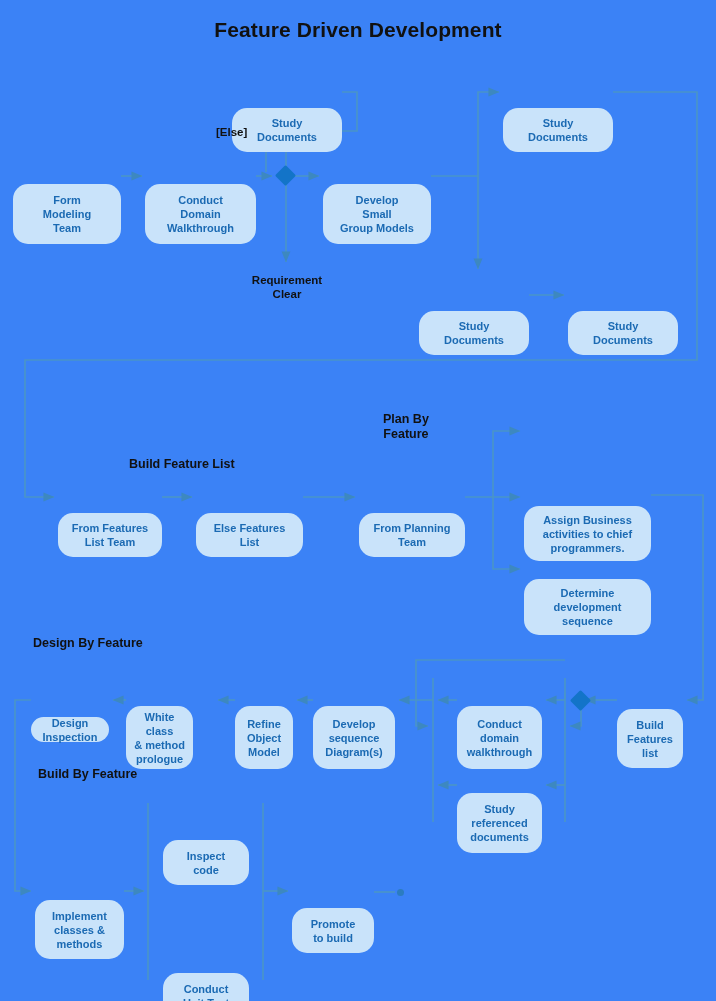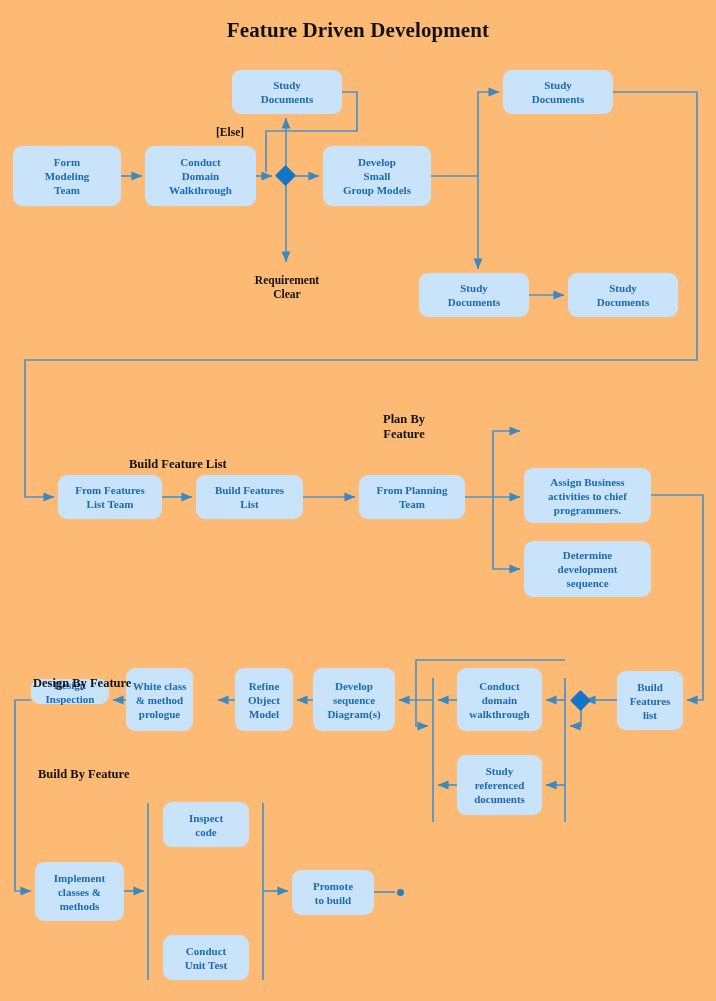--- a/index.html
+++ b/index.html
@@ -4,45 +4,46 @@
 <style>
   html, body {
     margin: 0;
     padding: 0;
     background: #eff5fd;
   }
   #canvas {
     position: relative;
     width: 716px;
     height: 1001px;
-    background: #fdba74;
-    font-family: Liberation Serif, serif;
+    background: #3b82f6;
+    font-family: Liberation Sans, sans-serif;
     overflow: hidden;
   }
   #diagram-svg {
     position: absolute;
     left: 0; top: 0;
     width: 716px;
     height: 1001px;
   }
   .node {
     position: absolute;
     background: #c9e3fa;
-    border-radius: 9px;
+    border-radius: 15px;
     color: #1b6ab3;
     font-size: 11px;
     line-height: 14px;
     font-weight: 600;
     display: flex;
     align-items: center;
     justify-content: center;
     text-align: center;
     box-sizing: border-box;
     padding: 2px 4px;
     white-space: pre-line;
+    margin-top: 38px;
   }
   .swim-label {
     position: absolute;
     color: #111111;
     font-size: 12.5px;
     font-weight: bold;
     line-height: 15px;
     white-space: pre-line;
   }
   .edge-label {
@@ -185,21 +186,21 @@
 
   <div class="node" style="left:419px; top:273px; width:110px; height:44px;">Study
 Documents</div>
 
   <div class="node" style="left:568px; top:273px; width:110px; height:44px;">Study
 Documents</div>
 
   <div class="node" style="left:58px; top:475px; width:104px; height:44px;">From Features
 List Team</div>
 
-  <div class="node" style="left:196px; top:475px; width:107px; height:44px;">Build Features
+  <div class="node" style="left:196px; top:475px; width:107px; height:44px;">Else Features
 List</div>
 
   <div class="node" style="left:359px; top:475px; width:106px; height:44px;">From Planning
 Team</div>
 
 
   <div class="node" style="left:524px; top:468px; width:127px; height:55px;">Assign Business
 activities to chief
 programmers.</div>
 
@@ -248,20 +249,20 @@
 to build</div>
 
   <div class="diamond" style="left:278px; top:168px;"></div>
   <div class="diamond" style="left:573px; top:693px;"></div>
 
   <div class="enddot" style="left:397px; top:889px;"></div>
 
   <div class="swim-label" style="left:129px; top:422px;margin-top:35px;">Build Feature List</div>
   <div class="swim-label" style="left:383px; top:412px; text-align:center;">Plan By
 Feature</div>
-  <div class="swim-label" style="left:33px; top:676px;">Design By Feature</div>
+  <div class="swim-label" style="left:33px; top:636px;">Design By Feature</div>
   <div class="swim-label" style="left:38px; top:767px;">Build By Feature</div>
 
   <div class="edge-label" style="left:216px; top:125px;">[Else]</div>
   <div class="edge-label" style="left:240px; top:273px; width:94px;">Requirement
 Clear</div>
 
 </div>
 
 </body></html>

